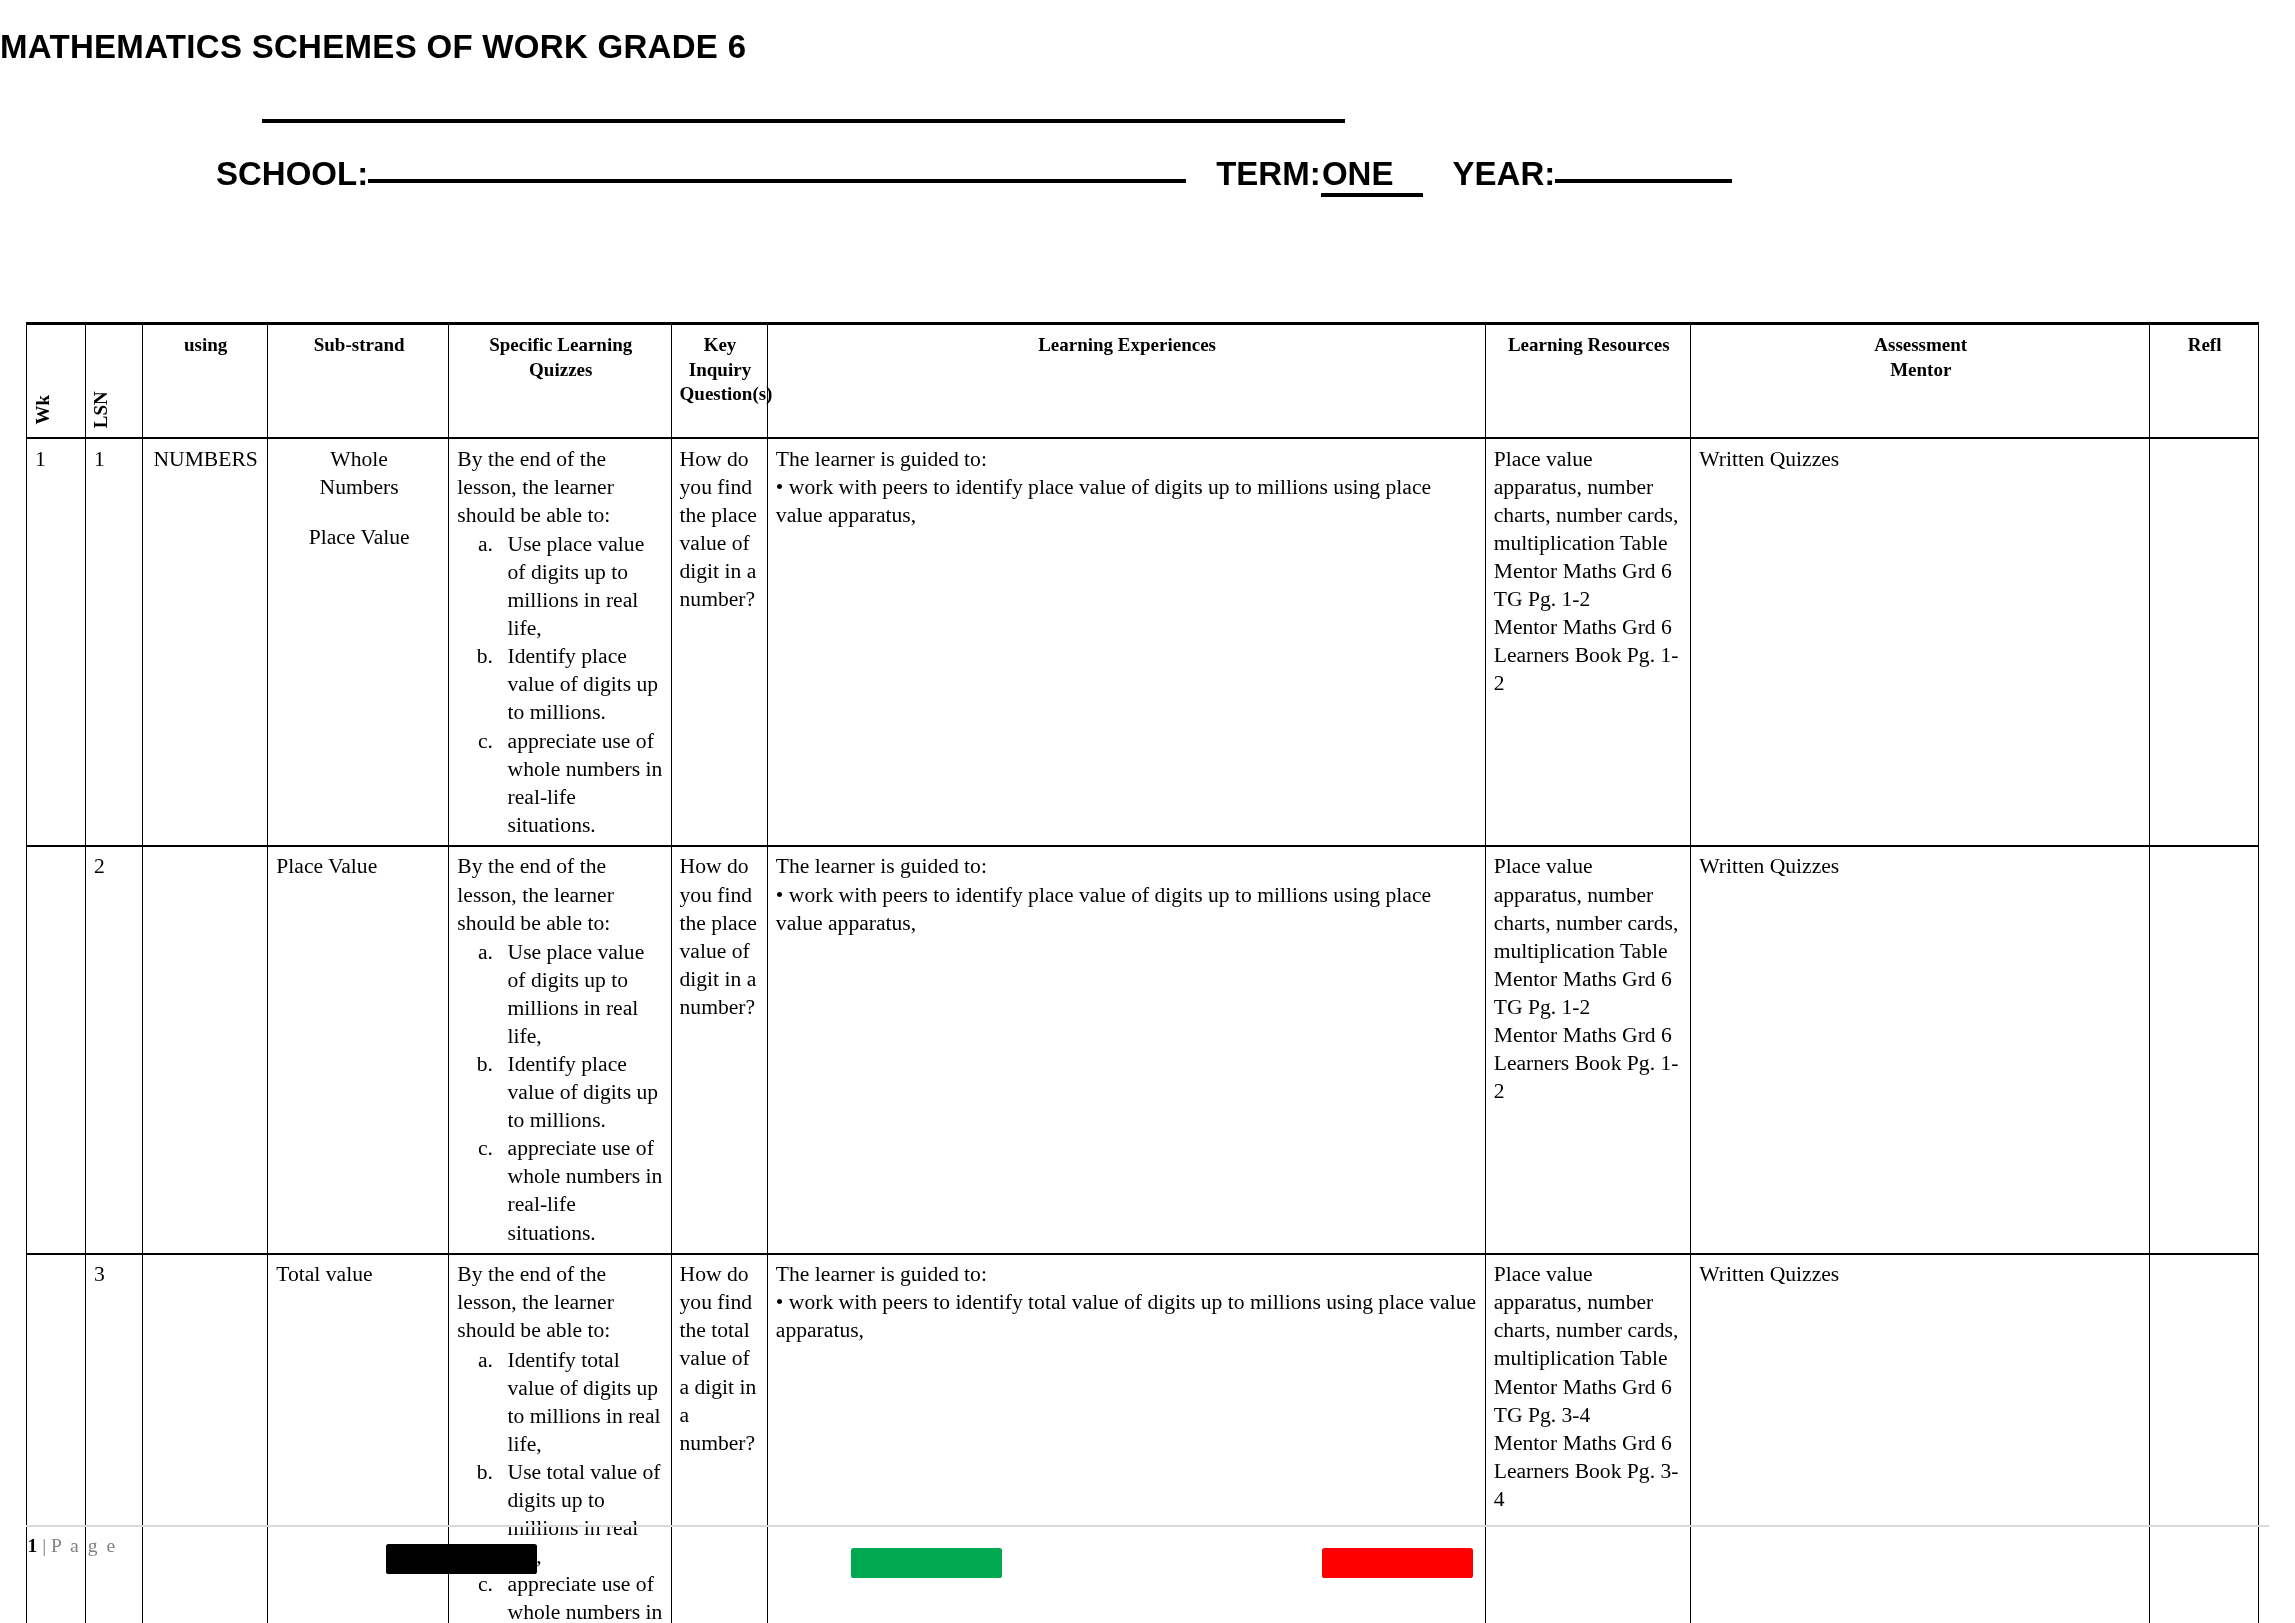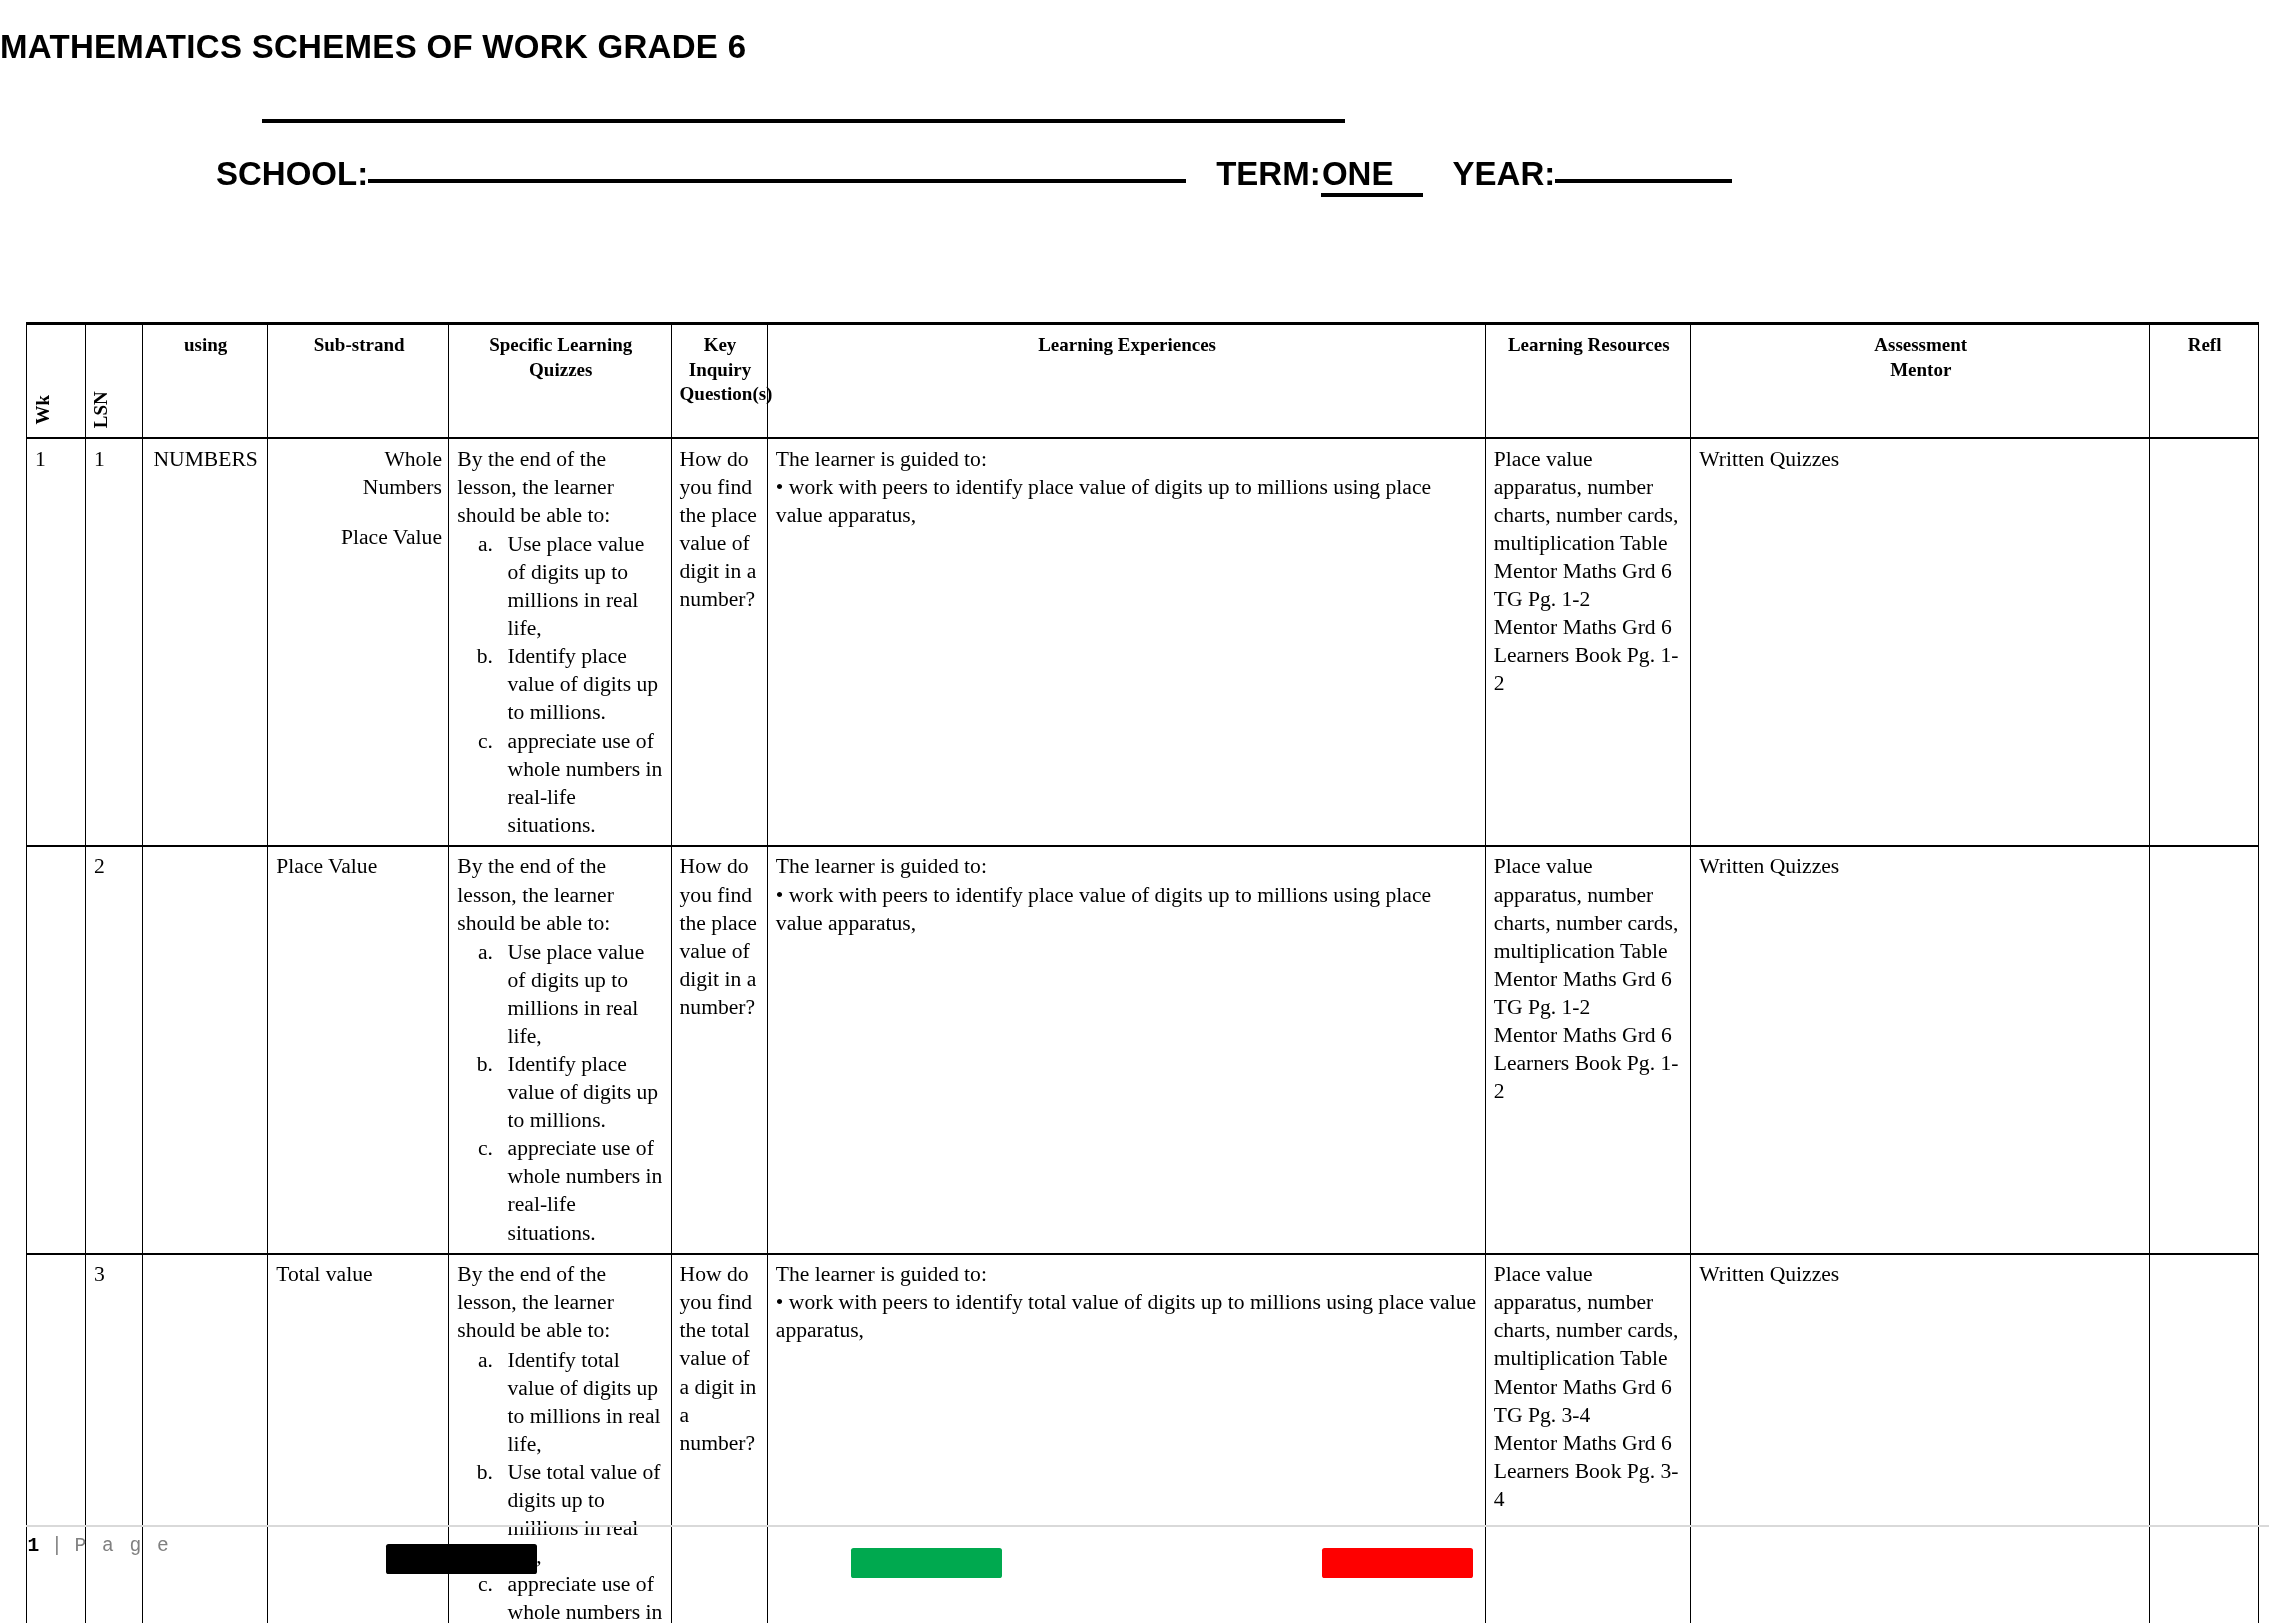--- a/index.html
+++ b/index.html
@@ -113,21 +113,21 @@
   .c-sub   { width: 141px; }
   .c-slo   { width: 173px; }
   .c-kiq   { width: 75px; }
   .c-lex   { width: 559px; }
   .c-lres  { width: 160px; }
   .c-amet  { width: 357px; }
   .c-refl  { width: 85px; }
 
   .num-cell { font-size: 19.6px; font-weight: normal; padding-left: 5.2px; }
   .strand-cell { font-weight: bold; text-align: center; font-size: 21.6px; padding-top: 6.5px; }
-  .sub-center { font-weight: bold; text-align: right; font-size: 21.6px; }
+  .sub-center { font-weight: bold; text-align: center; font-size: 21.6px; }
   .sub-left   { font-weight: bold; text-align: left;   font-size: 21.6px; }
   .sub-gap { height: 22px; }
 
   .intro { margin: 0 0 1.3px 0; }
   ol.outcomes {
     list-style: lower-alpha;
     margin: 0;
     padding-left: 41px;
   }
   ol.outcomes li { margin: 0; padding-left: 9.2px; }
@@ -142,21 +142,20 @@
     width: 2243px;
     height: 2px;
     background: #d9d9d9;
   }
   .page-num {
     position: absolute;
     left: 27.5px;
     top: 1535px;
     font-size: 19.6px;
     white-space: nowrap;
-    font-family: Liberation Mono, monospace;
   }
   .page-num b { font-weight: bold; color: #000; }
   .page-num span.pg { color: #808080; letter-spacing: 2px; }
   .page-num span.sep { color: #808080; }
 
   .bar {
     position: absolute;
     height: 30px;
     border-radius: 2.6px;
   }

